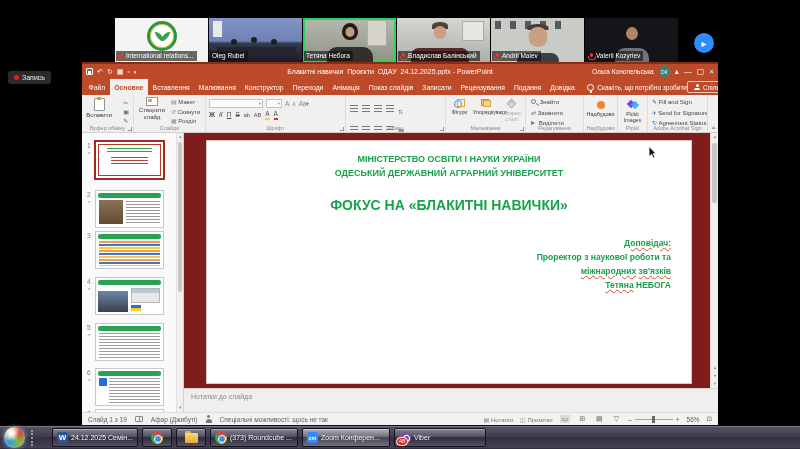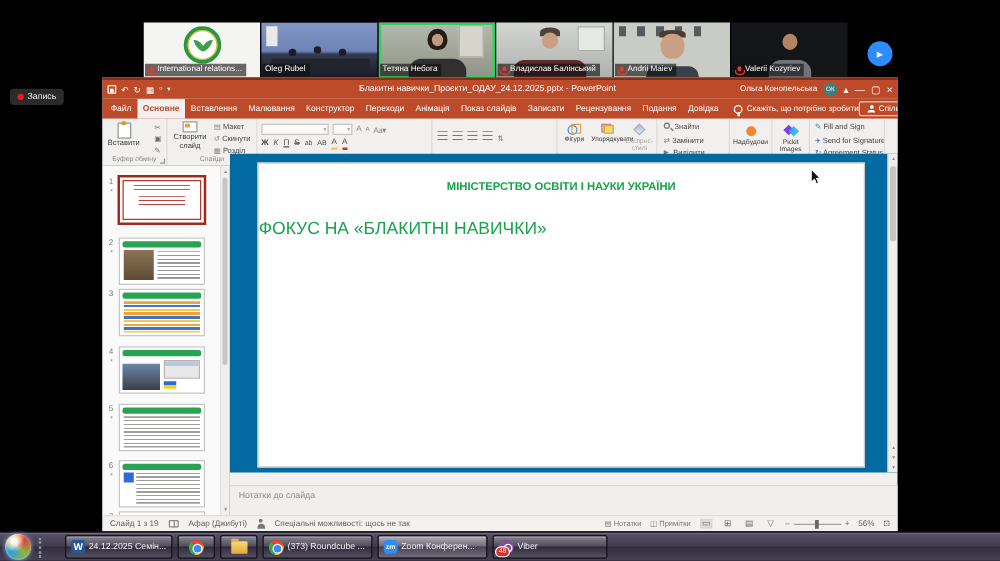--- a/index.html
+++ b/index.html
@@ -156,25 +156,25 @@
   .m4-flg{position:absolute;left:35px;top:27px;width:10px;height:6px;background:linear-gradient(180deg,#2e6bd6 50%,#f7d117 50%)}
   .m5-txt{position:absolute;left:3px;top:9px;right:3px;bottom:2px;background:repeating-linear-gradient(180deg,#a09e9c 0 1px,transparent 1px 3px)}
   .m6-ic{position:absolute;left:3px;top:9px;width:8px;height:8px;background:#2e6bd6}
   .m6-txt{position:absolute;left:13px;top:9px;right:3px;bottom:2px;background:repeating-linear-gradient(180deg,#a09e9c 0 1px,transparent 1px 3px)}
   .tscroll{position:absolute;right:0;top:0;width:7px;height:100%;background:#f0efee;border-left:1px solid #e4e2e0}
   .tsthumb{position:absolute;left:1px;top:9px;width:4px;height:150px;background:#c8c6c4;border-radius:2px}
   .tsa{position:absolute;left:0;width:7px;height:8px;font-size:4.5px;color:#888;text-align:center;line-height:8px;cursor:pointer}
   .g-dn::after{content:"▾"}
 
   
-  .sarea{position:absolute;left:102px;top:61px;width:534px;height:255px;background:#0369a1;overflow:hidden}
+  .sarea{position:absolute;left:102px;top:71px;width:534px;height:255px;background:#7f1d1d;overflow:hidden}
   .slide{position:absolute;left:22px;top:7px;width:486px;height:244px;background:#fff;border:1px solid #cfcdcb}
   .sl-head{margin-top:12px;text-align:center;font-size:9px;font-weight:bold;color:#17a24b;line-height:1.5}
   .sl-t1{margin-top:26px;text-align:center;font-size:14px;font-weight:bold;color:#17a24b}
-  .sl-t2{margin-top:17px;text-align:left;font-size:14px;font-weight:normal;color:#17a24b}
+  .sl-t2{margin-top:17px;text-align:center;font-size:14px;font-weight:bold;color:#17a24b}
   .sl-sp{margin-top:23px;padding-right:20px;text-align:right;font-size:8.5px;font-weight:bold;color:#17a24b;line-height:1.65}
   .wavy{text-decoration-line:underline;text-decoration-style:wavy;text-decoration-color:#cf4a35;text-decoration-thickness:1px}
   .cursor{position:absolute;left:464px;top:12px}
   .sscroll{position:absolute;right:0;top:0;width:8px;height:100%;background:#f0efee;border-left:1px solid #e0dedc}
   .ssthumb{position:absolute;left:1px;top:10px;width:5px;height:60px;background:#c8c6c4;border-radius:2px}
   .ssa{position:absolute;left:0;width:8px;height:8px;font-size:4.5px;color:#888;text-align:center;line-height:8px;cursor:pointer}
 
   .notes{position:absolute;left:102px;top:326px;width:534px;height:24px;background:#f0efee;border-top:1px solid #d8d6d4;font-size:7px;color:#8c8a88;padding:4px 7px;cursor:text}
 
   
@@ -526,22 +526,29 @@
         <span class="tsa g-up" style="top:0"></span>
         <div class="tsthumb"></div>
         <span class="tsa g-dn" style="bottom:0"></span>
       </div>
     </div>
 
     <div class="sarea">
       <div class="slide">
         <div class="sl-head">
           <div>МІНІСТЕРСТВО ОСВІТИ І НАУКИ УКРАЇНИ</div>
+          <div>ОДЕСЬКИЙ ДЕРЖАВНИЙ АГРАРНИЙ УНІВЕРСИТЕТ</div>
         </div>
         <div class="sl-t2">ФОКУС НА «БЛАКИТНІ НАВИЧКИ»</div>
+        <div class="sl-sp">
+          <div><span class="wavy">Доповідач:</span></div>
+          <div>Проректор з наукової роботи та</div>
+          <div><span class="wavy">міжнародних</span> <span class="wavy">зв'язків</span></div>
+          <div><span class="wavy">Тетяна</span> <span>НЕБОГА</span></div>
+        </div>
       </div>
       <div class="cursor">
         <svg width="9" height="13" viewBox="0 0 9 13">
             <path d="M1,0.5 L1,10.5 L3.6,8.3 L5.1,12 L6.8,11.2 L5.2,7.6 L8,7.6 Z" fill="#111" stroke="#fff" stroke-width="0.8"></path>
           </svg>
       </div>
       <div class="sscroll">
         <span class="ssa g-up" style="top:0"></span>
         <div class="ssthumb"></div>
         <span class="ssa g-up" style="bottom:16px"></span>

